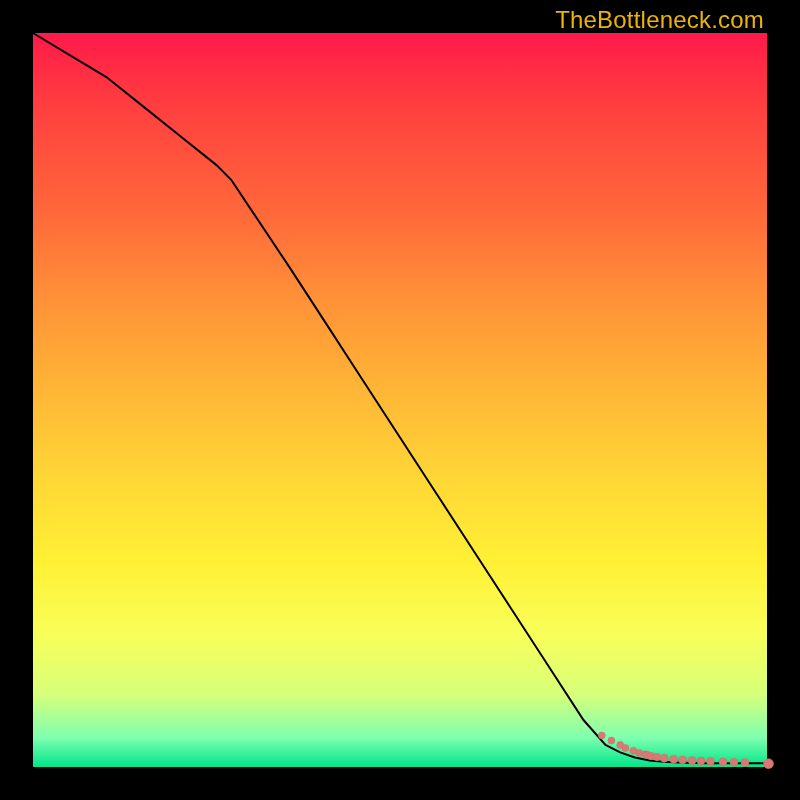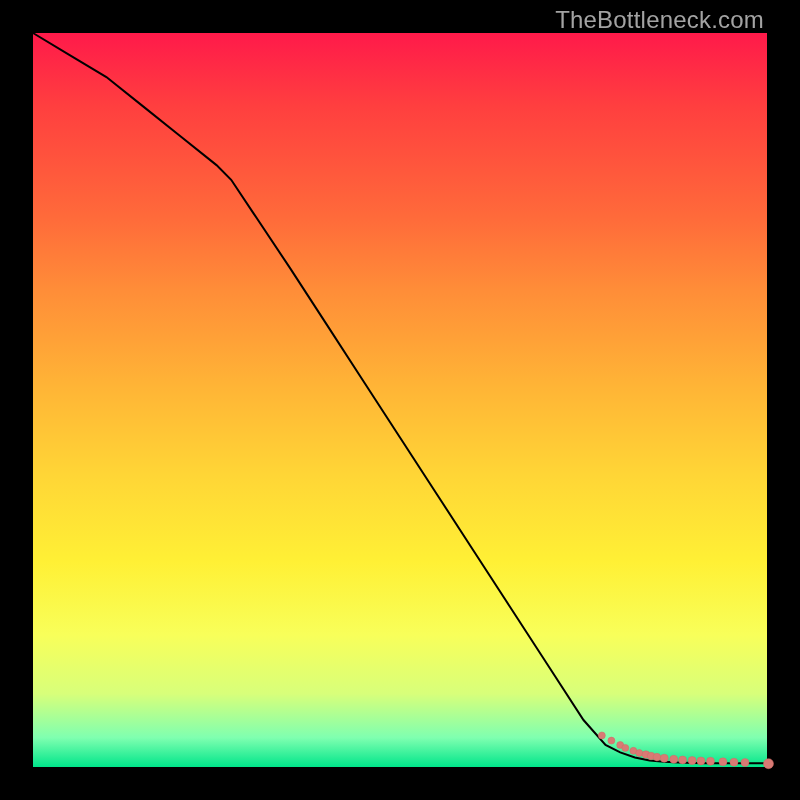--- a/index.html
+++ b/index.html
@@ -36,21 +36,21 @@
       #f8ff5a 82%,
       #d8ff7a 90%,
       #7fffb0 96%,
       #00e58a 100%
     );
   }
   .watermark {
     position: absolute;
     top: 6px;
     right: 36px;
-    color: #a3a3a3;
+    color: #eab308;
     font-size: 24px;
     font-weight: 400;
     letter-spacing: 0.2px;
     user-select: none;
   }
   svg.overlay {
     position: absolute;
     left: 33px;
     top: 33px;
     width: 734px;

